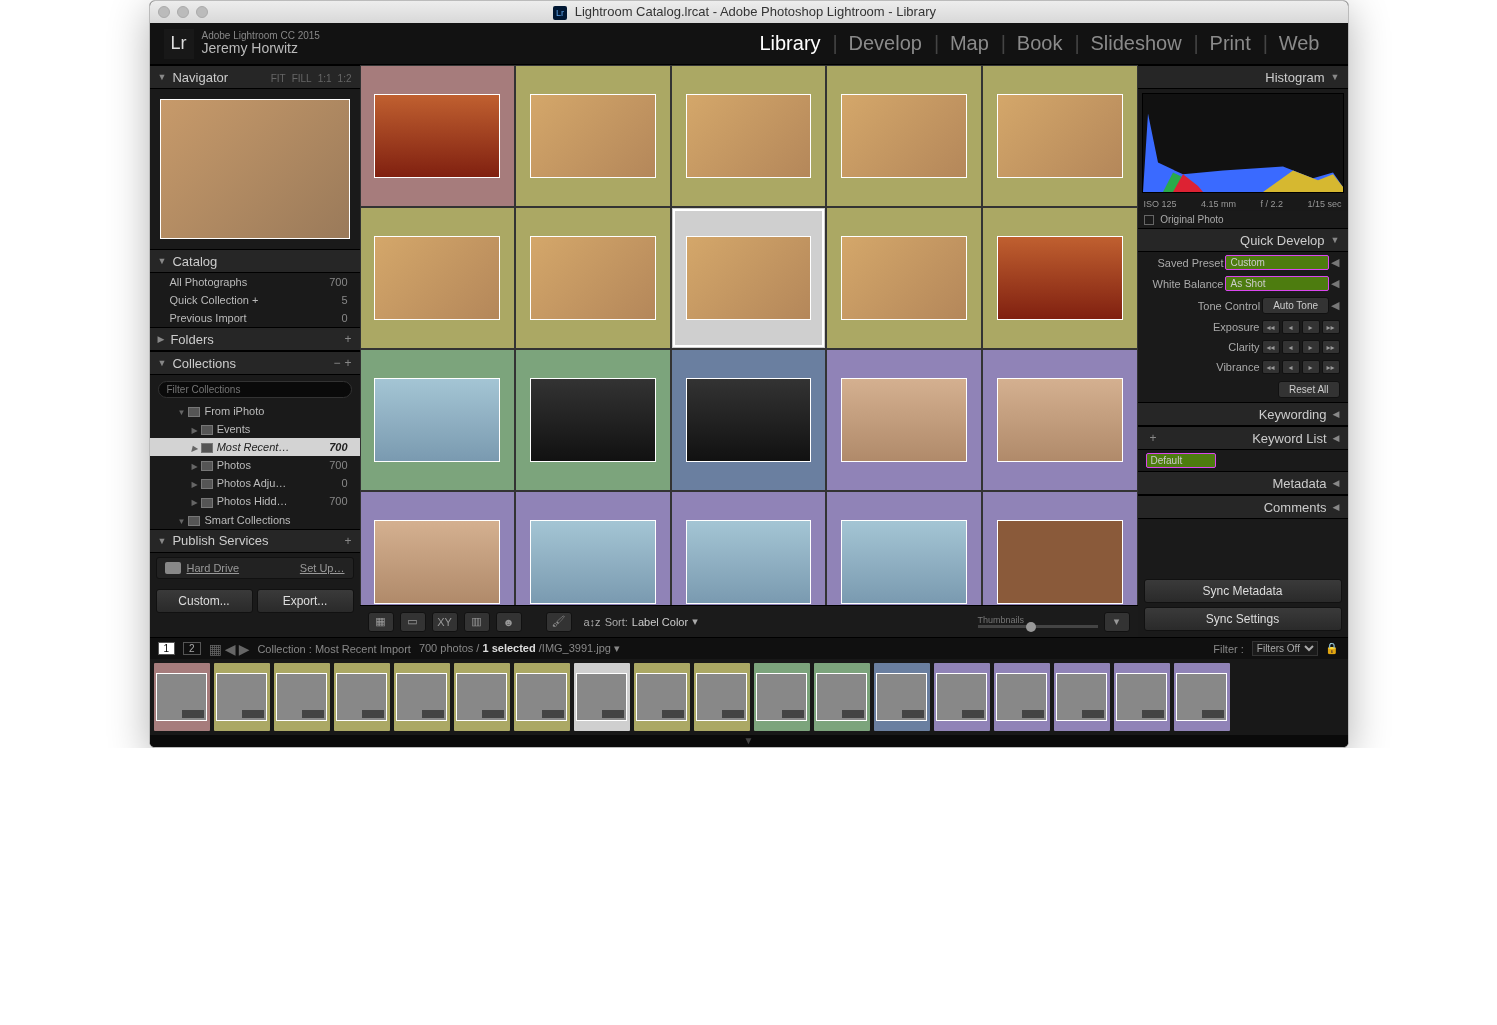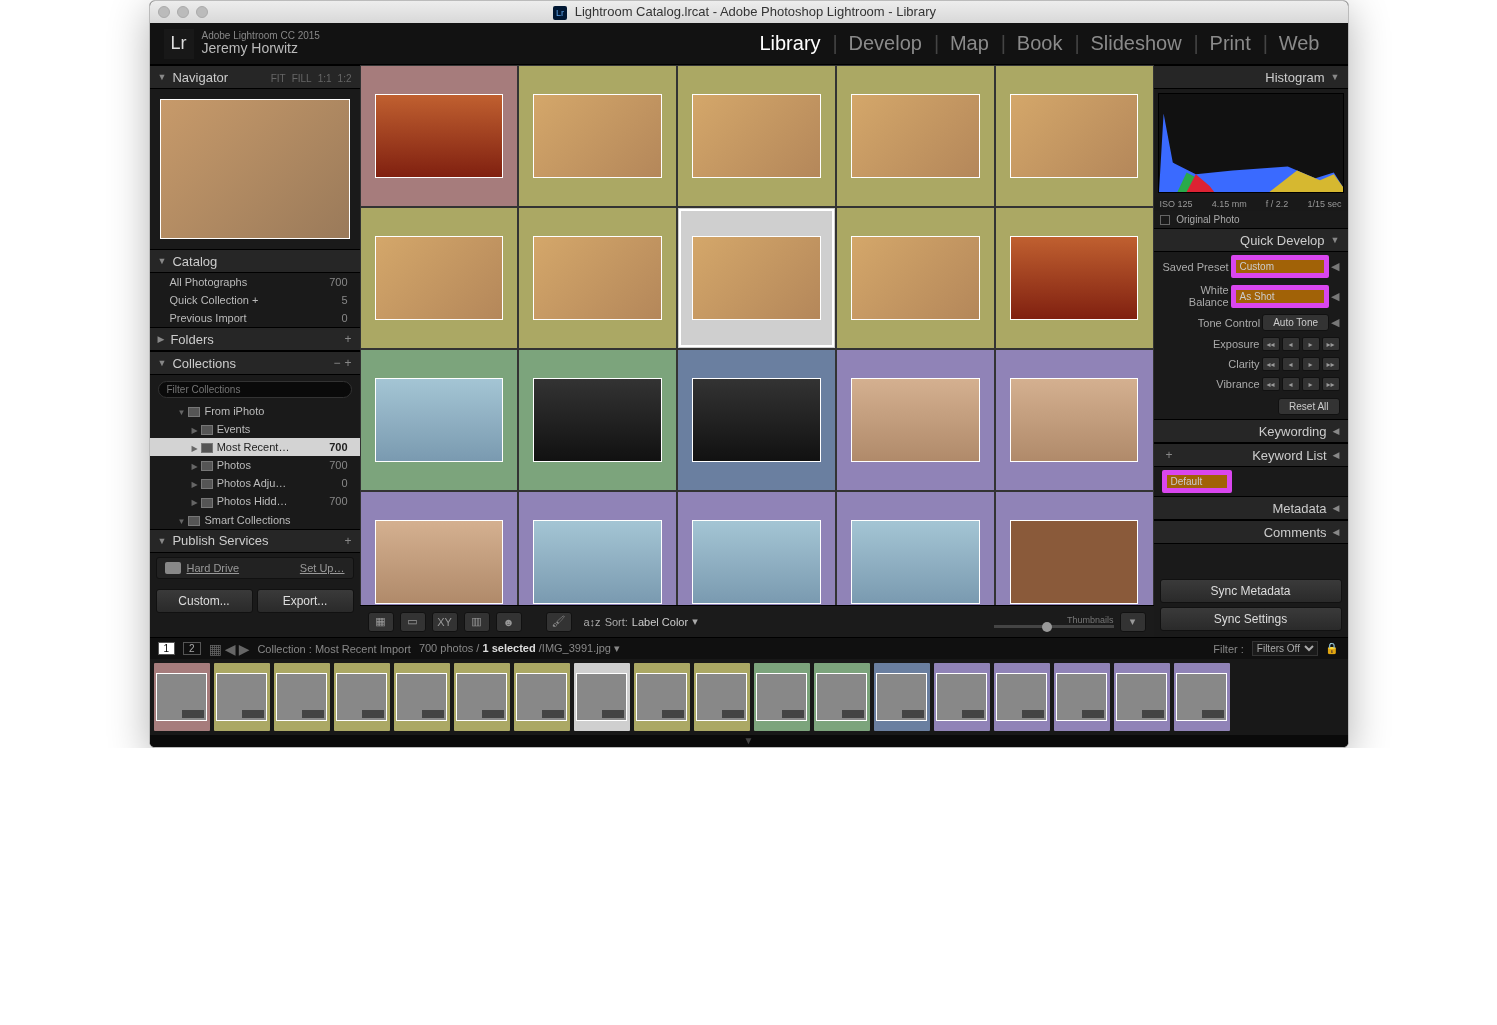--- a/index.html
+++ b/index.html
@@ -19,38 +19,38 @@
   .logo-text .appline { font-size:10px; color:#888; }
   .logo-text .user { font-size:14px; color:#bbb; }
   .modules { display:flex; gap:0; }
   .modules .mod { color:#8a8a8a; font-size:20px; padding:0 14px; cursor:pointer; position:relative; }
   .modules .mod + .mod::before { content:"|"; color:#444; position:absolute; left:-2px; }
   .modules .mod.active { color:#fff; font-weight:500; }
 
   .body-row { display:flex; height:572px; }
   .left-panel, .right-panel { background:#1a1a1a; display:flex; flex-direction:column; }
   .left-panel { width:210px; }
-  .right-panel { width:194px; }
+  .right-panel { width:210px; }
   .center { flex:1; background:#2d2d2d; display:flex; flex-direction:column; }
 
   .panel-head { background:#262626; color:#ccc; font-size:13px; height:24px; display:flex; align-items:center; padding:0 8px; border-top:1px solid #000; border-bottom:1px solid #000; }
   .panel-head .tri { font-size:9px; color:#888; margin-right:6px; }
   .panel-head .spacer { flex:1; }
   .panel-head .sub { font-size:10px; color:#666; margin-left:6px; }
   .panel-head.right { justify-content:flex-end; }
   .panel-head.right .tri { margin-left:6px; margin-right:0; }
   .panel-head .btn { color:#888; font-size:12px; margin-left:4px; }
 
   .navigator-preview { padding:10px; }
   .navigator-preview .thumb { width:100%; height:140px; border:1px solid #fff; background:linear-gradient(135deg,#c79a6a,#9a7a5a); }
 
   .panel-list { font-size:11px; color:#bbb; }
   .panel-list .row { display:flex; justify-content:space-between; padding:3px 12px 3px 20px; }
   .panel-list .row .ct { color:#888; }
-  .panel-list .row.sel { background:#d3d3d3; color:#222; }
+  .panel-list .row.sel { background:#d3d3d3; color:#222;font-style:italic; }
   .panel-list .row.sel .ct { color:#222; font-weight:bold; }
   .panel-list .sub1 { padding-left:28px; }
   .panel-list .sub2 { padding-left:42px; }
   .panel-list .ic { display:inline-block; width:12px; height:10px; background:#555; border:1px solid #777; margin-right:4px; vertical-align:middle; }
   .panel-list .caret { color:#666; font-size:8px; margin-right:3px; }
 
   .filter-box { padding:4px 8px; }
   .filter-box input { width:100%; background:#0a0a0a; border:1px solid #333; border-radius:10px; padding:2px 8px; font-size:10px; color:#666; }
 
   .btnrow { display:flex; gap:4px; padding:6px; }
@@ -78,34 +78,34 @@
   .cell .ph.p3 { background:linear-gradient(#a4c5d4,#7a9ab0); }
   .cell .ph.p4 { background:#8a5a3a; }
   .cell .ph.p5 { background:linear-gradient(#d4b090,#b08a6a); }
   .cell .ph.p6 { background:linear-gradient(#c06030,#802010); }
 
   .toolbar { height:32px; background:#1b1b1b; border-top:1px solid #000; display:flex; align-items:center; padding:0 8px; gap:6px; }
   .tbtn { width:26px; height:20px; background:#333; border:1px solid #111; border-radius:3px; display:flex; align-items:center; justify-content:center; color:#999; font-size:11px; cursor:pointer; }
   .tsort { color:#aaa; font-size:11px; display:flex; align-items:center; gap:4px; margin-left:6px; }
   .tsort .lbl { color:#ccc; }
   .toolbar .sp { flex:1; }
-  .thumbslider { width:120px; text-align:right; }
+  .thumbslider { width:120px; text-align:left; }
   .thumbslider .t { font-size:9px; color:#777; }
   .thumbslider .bar { height:3px; background:#444; position:relative; }
   .thumbslider .bar::after { content:""; position:absolute; width:10px; height:10px; background:#999; border-radius:50%; top:-3px; left:40%; }
 
   
   .histogram { height:100px; background:#111; margin:4px; border:1px solid #000; position:relative; }
   .histo-meta { display:flex; justify-content:space-between; font-size:9px; color:#999; padding:2px 6px; background:#191919; }
   .histo-orig { font-size:10px; color:#aaa; padding:3px 6px; }
   .histo-orig .cb { display:inline-block; width:10px; height:10px; border:1px solid #666; vertical-align:middle; margin-right:4px; }
 
   .qd-row { display:flex; align-items:center; padding:3px 8px; font-size:11px; color:#ccc; gap:2px; }
   .qd-row .lbl { flex:1; text-align:right; color:#aaa; }
-  .qd-row select, .qd-row .sel { flex:1.2; background:#a16207; border:5px solid #d946ef; color:#ccc; font-size:10px; padding:1px 4px; border-radius:2px; }
+  .qd-row select, .qd-row .sel { flex:1.2; background:#4d7c0f; border:1px solid #d946ef; color:#ccc; font-size:10px; padding:1px 4px; border-radius:2px; }
   .qd-row .steppers { display:flex; gap:2px; }
   .qd-row .steppers span { width:18px; height:14px; background:#333; border:1px solid #111; border-radius:2px; font-size:8px; color:#999; display:flex; align-items:center; justify-content:center; cursor:pointer; }
   .qd-btn { display:block; margin:4px 8px 4px auto; background:#333; border:1px solid #111; color:#ccc; font-size:10px; padding:2px 10px; border-radius:3px; cursor:pointer; }
 
   
   .info-row { height:22px; background:#101010; border-top:1px solid #000; display:flex; align-items:center; padding:0 8px; font-size:11px; color:#888; gap:8px; }
   .info-row .pg { border:1px solid #555; padding:0 5px; font-size:10px; color:#aaa; }
   .info-row .pg.active { background:#fff; color:#000; }
   .info-row .nav { color:#666; font-size:14px; display:flex; gap:3px; }
   .info-row .sp { flex:1; }

